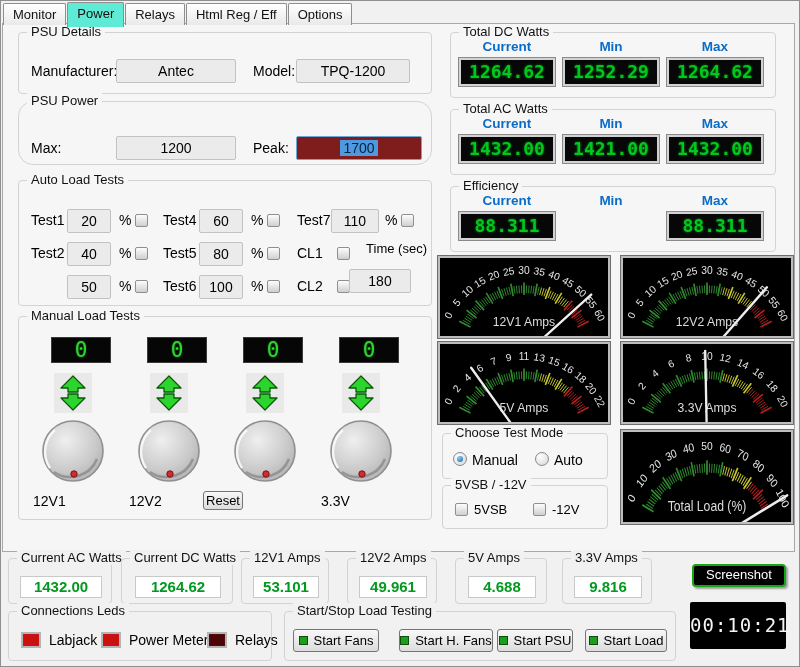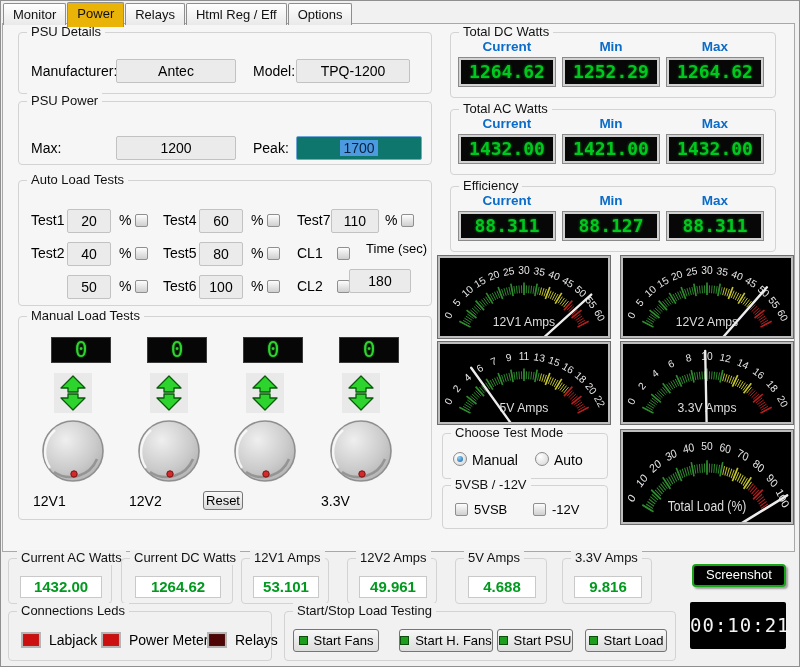--- a/index.html
+++ b/index.html
@@ -5,36 +5,36 @@
   * { box-sizing: border-box; margin: 0; padding: 0; }
   html,body { width:800px; height:667px; }
   body { position:relative; background:#f1f1f1; font-family:"Liberation Sans",sans-serif; overflow:hidden; }
   .frame { position:absolute; inset:0; border:1px solid #8f8f8f; pointer-events:none; z-index:60; }
 
   
   .tabs { position:absolute; left:3px; top:2px; z-index:5; white-space:nowrap; }
   .tab { display:inline-block; padding:3px 9px; font-size:13px; color:#111;
          border:1px solid #8e8e8e; border-bottom:none; border-radius:2px 2px 0 0;
          background:linear-gradient(#ffffff,#e9e9e9); margin-right:1px; position:relative; top:1px; }
-  .tab.active { background:#eab308; top:0; padding-bottom:6px; z-index:6; }
+  .tab.active { background:#5eead4; top:0; padding-bottom:6px; z-index:6; }
 
   .panel { position:absolute; left:2px; top:23px; width:793px; height:529px;
            background:#f6f6f6; border:1px solid #a8a8a8; }
 
   
   .gb { position:absolute; border:1px solid #d3d3d3; border-radius:4px; }
   .gb > .t { position:absolute; top:-9px; left:8px; padding:0 4px; font-size:13px; color:#111; white-space:nowrap; }
   .gb.on-panel > .t { background:#f6f6f6; }
   .gb.on-page  > .t { background:#f1f1f1; }
 
   .lbl { position:absolute; font-size:14px; color:#000; line-height:22px; white-space:nowrap; }
   .sm  { font-size:13px; }
   .field { position:absolute; height:24px; border:1px solid #c2c2c2; border-radius:2px; background:#ebebeb;
            font-size:14px; text-align:center; line-height:22px; color:#000; }
-  .field.focus { background:#0f766e; border-color:#6ea6d8; }
+  .field.focus { background:#7f1d1d; border-color:#6ea6d8; }
   .selhl { background:#4d9ae0; color:#07203e; padding:0 3px; }
 
   .cb { position:absolute; width:13px; height:13px; border:1px solid #8f8f8f; border-radius:2px;
         background:linear-gradient(180deg,#fdfdfd,#cfcfcf); }
   .radio { position:absolute; width:14px; height:14px; border:1px solid #8a8a8a; border-radius:50%;
            background:radial-gradient(circle at 35% 30%,#ffffff,#d5d5d5); }
   .radio.sel::after { content:""; position:absolute; inset:3px; border-radius:50%;
            background:radial-gradient(circle at 35% 30%,#8cd0f5,#1660a8); }
 
   .hdr { position:absolute; width:96px; text-align:center; font-size:13.5px; font-weight:600; color:#0a6cc8; }
@@ -80,21 +80,21 @@
 <div class="panel"></div>
 
 <div class="gb on-panel" style="left:18px;top:32px;width:414px;height:62px;">
   <span class="t">PSU Details</span>
   <span class="lbl" style="left:12px;top:27px;">Manufacturer:</span>
   <div class="field" style="left:97px;top:26px;width:120px;">Antec</div>
   <span class="lbl" style="left:234px;top:27px;">Model:</span>
   <div class="field" style="left:277px;top:26px;width:114px;">TPQ-1200</div>
 </div>
 
-<div class="gb on-panel" style="left:18px;top:101px;width:414px;height:64px;">
+<div class="gb on-panel" style="left:18px;top:101px;width:414px;height:64px;border-radius:15px;">
   <span class="t">PSU Power</span>
   <span class="lbl" style="left:12px;top:35px;">Max:</span>
   <div class="field" style="left:97px;top:34px;width:120px;">1200</div>
   <span class="lbl" style="left:234px;top:35px;">Peak:</span>
   <div class="field focus" style="left:277px;top:34px;width:126px;"><span class="selhl">1700</span></div>
 </div>
 
 <div class="gb on-panel" style="left:18px;top:180px;width:414px;height:126px;">
   <span class="t">Auto Load Tests</span>
 
@@ -258,21 +258,20 @@
   <div class="lcd" style="left:112px;top:25px;">1421.00</div>
   <div class="lcd" style="left:216px;top:25px;">1432.00</div>
 </div>
 
 <div class="gb on-panel" style="left:450px;top:186px;width:326px;height:66px;">
   <span class="t">Efficiency</span>
   <span class="hdr" style="left:8px;top:6px;">Current</span>
   <span class="hdr" style="left:112px;top:6px;">Min</span>
   <span class="hdr" style="left:216px;top:6px;">Max</span>
   <div class="lcd" style="left:8px;top:25px;">88.311</div>
-  <div class="lcd" style="left:112px;top:25px;">88.127</div>
   <div class="lcd" style="left:216px;top:25px;">88.311</div>
 </div>
 
 <div class="gauge" style="left:438px;top:256px;width:172px;height:82px;">
   <svg viewBox="0 0 172 80" preserveAspectRatio="none">
       <line x1="29.49135405702868" y1="69.95381998170299" x2="22.427773314157264" y2="66.19804747941586" stroke="#2e8b2e" stroke-width="1"></line>
       <line x1="30.611645359235254" y1="67.93553103217091" x2="23.68810102913966" y2="63.92747241119228" stroke="#2e8b2e" stroke-width="1"></line>
       <line x1="31.803992135823258" y1="65.9589551925019" x2="25.029491152801164" y2="61.70382459156464" stroke="#2e8b2e" stroke-width="1"></line>
       <line x1="33.06684324642805" y1="64.02666381746363" x2="26.450198652231556" y2="59.52999679464659" stroke="#2e8b2e" stroke-width="1"></line>
       <line x1="34.39855583062456" y1="62.14117065155303" x2="27.94837530945263" y2="57.40881698299716" stroke="#2e8b2e" stroke-width="1"></line>

